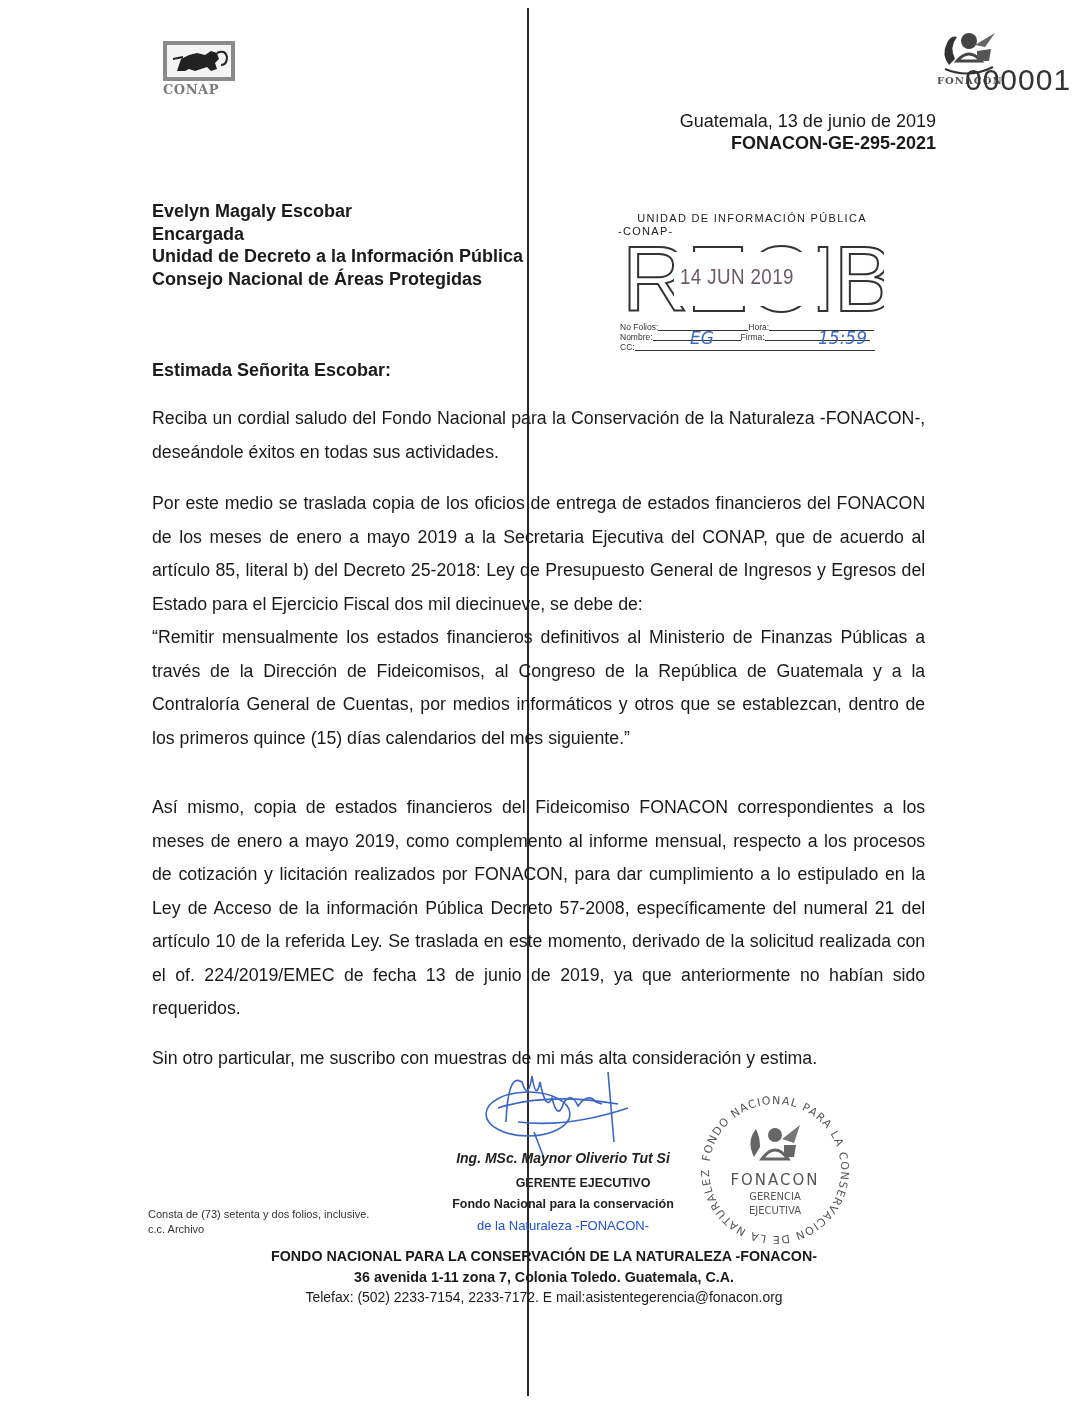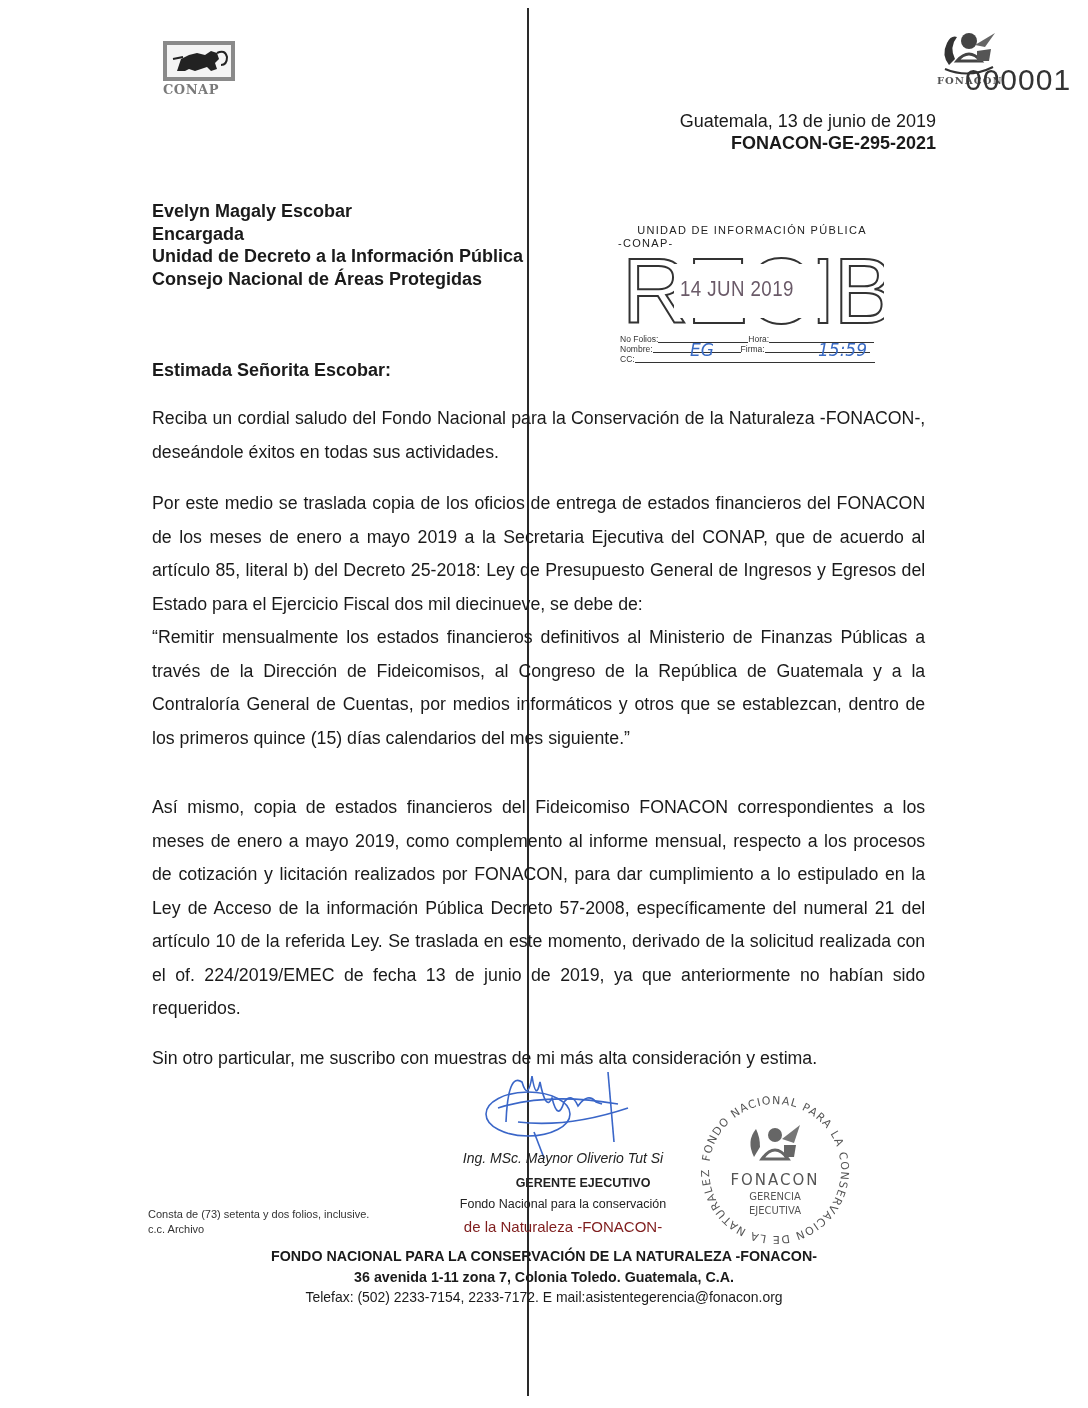--- a/index.html
+++ b/index.html
@@ -16,21 +16,21 @@
   .fona-logo { left:915px; top:25px; width:160px; height:80px; }
   .fona-small { position:absolute; left:22px; top:50px; font-family:"DejaVu Serif", serif; font-size:10px; font-weight:bold; color:#555; letter-spacing:1px; }
   .fona-number { position:absolute; left:50px; top:38px; font-family:"Liberation Sans", sans-serif; font-size:30px; color:#333; letter-spacing:1px; }
 
   .date-line { right:152px; top:111px; font-size:18px; text-align:center; }
   .ref-line { right:152px; top:133px; font-size:18px; font-weight:bold; text-align:right; }
 
   .recipient { left:152px; top:200px; font-size:18px; font-weight:bold; line-height:22.5px; }
 
   
-  .stamp { left:618px; top:220px; width:268px; height:150px; }
+  .stamp { left:618px; top:208px; width:268px; height:150px; }
   .stamp-head { position:absolute; left:0; top:4px; width:268px; text-align:center; font-size:11px; letter-spacing:1.3px; color:#222; }
   .stamp-sub { position:absolute; left:0; top:17px; width:268px; text-align:left; font-size:11px; letter-spacing:1.3px; color:#222; }
   .stamp-big { position:absolute; left:4px; top:28px; width:262px; height:86px; font-family:"Liberation Sans", sans-serif; font-size:92px; line-height:86px; color:#fff; -webkit-text-stroke:2px #333; letter-spacing:-2px; text-align:center; overflow:hidden; }
   .stamp-date-box { position:absolute; left:56px; top:44px; width:148px; height:54px; background:#fff; }
   .stamp-date { position:absolute; left:62px; top:56px; font-size:22px; color:#6a5a68; letter-spacing:0.5px; font-family:"Liberation Sans", sans-serif; transform:scaleX(0.85); transform-origin:left; }
   .stamp-fields { position:absolute; left:2px; top:114px; font-size:8.5px; color:#333; line-height:10px; }
   .stamp-field-line { display:flex; align-items:flex-start; }
   .stamp-field-line .ln { border-bottom:1px solid #333; height:8px; }
   .hand { position:absolute; font-family:"DejaVu Sans", sans-serif; color:#3a6bc4; font-size:17px; font-style:italic; }
 
@@ -38,24 +38,24 @@
 
   .para { left:152px; width:785px; font-size:18px; line-height:33.5px; text-align:justify; transform:scaleX(0.985); transform-origin:left; }
   .p1 { top:402px; }
   .p2 { top:487px; }
   .p3 { top:621px; }
   .p4 { top:791px; }
   .p5 { top:1042px; }
 
   
   .sig-svg { left:478px; top:1062px; width:180px; height:100px; }
-  .sig-name { left:448px; top:1150px; width:230px; text-align:center; font-size:14px; font-weight:normal; font-style:italic; color:#222; }
+  .sig-name { left:448px; top:1150px; width:230px; text-align:center; font-size:14px; font-weight:bold; font-style:italic; color:#222; }
   .sig-title { left:468px; top:1176px; width:230px; text-align:center; font-size:12.5px; font-weight:bold; color:#222; }
-  .sig-org1 { left:448px; top:1197px; width:230px; text-align:center; font-size:12.5px; color:#222; }
-  .sig-org2 { left:448px; top:1218px; width:230px; text-align:center; font-size:15px; color:#7f1d1d; }
+  .sig-org1 { left:448px; top:1197px; width:230px; text-align:center; font-size:12.5px; color:#222;font-weight:bold; }
+  .sig-org2 { left:448px; top:1218px; width:230px; text-align:center; font-size:13px; color:#1d4ed8; }
 
   
   .seal { left:690px; top:1085px; width:170px; height:170px; }
 
   .note { left:148px; top:1207px; font-size:11px; line-height:15px; color:#333; }
 
   .footer1 { left:0; width:1088px; top:1247px; text-align:center; font-size:15px; font-weight:bold; transform:scaleX(0.95); }
   .footer2 { left:0; width:1088px; top:1268px; text-align:center; font-size:15px; font-weight:bold; transform:scaleX(0.95); }
   .footer3 { left:0; width:1088px; top:1288px; text-align:center; font-size:15px; transform:scaleX(0.93); }
 </style>

